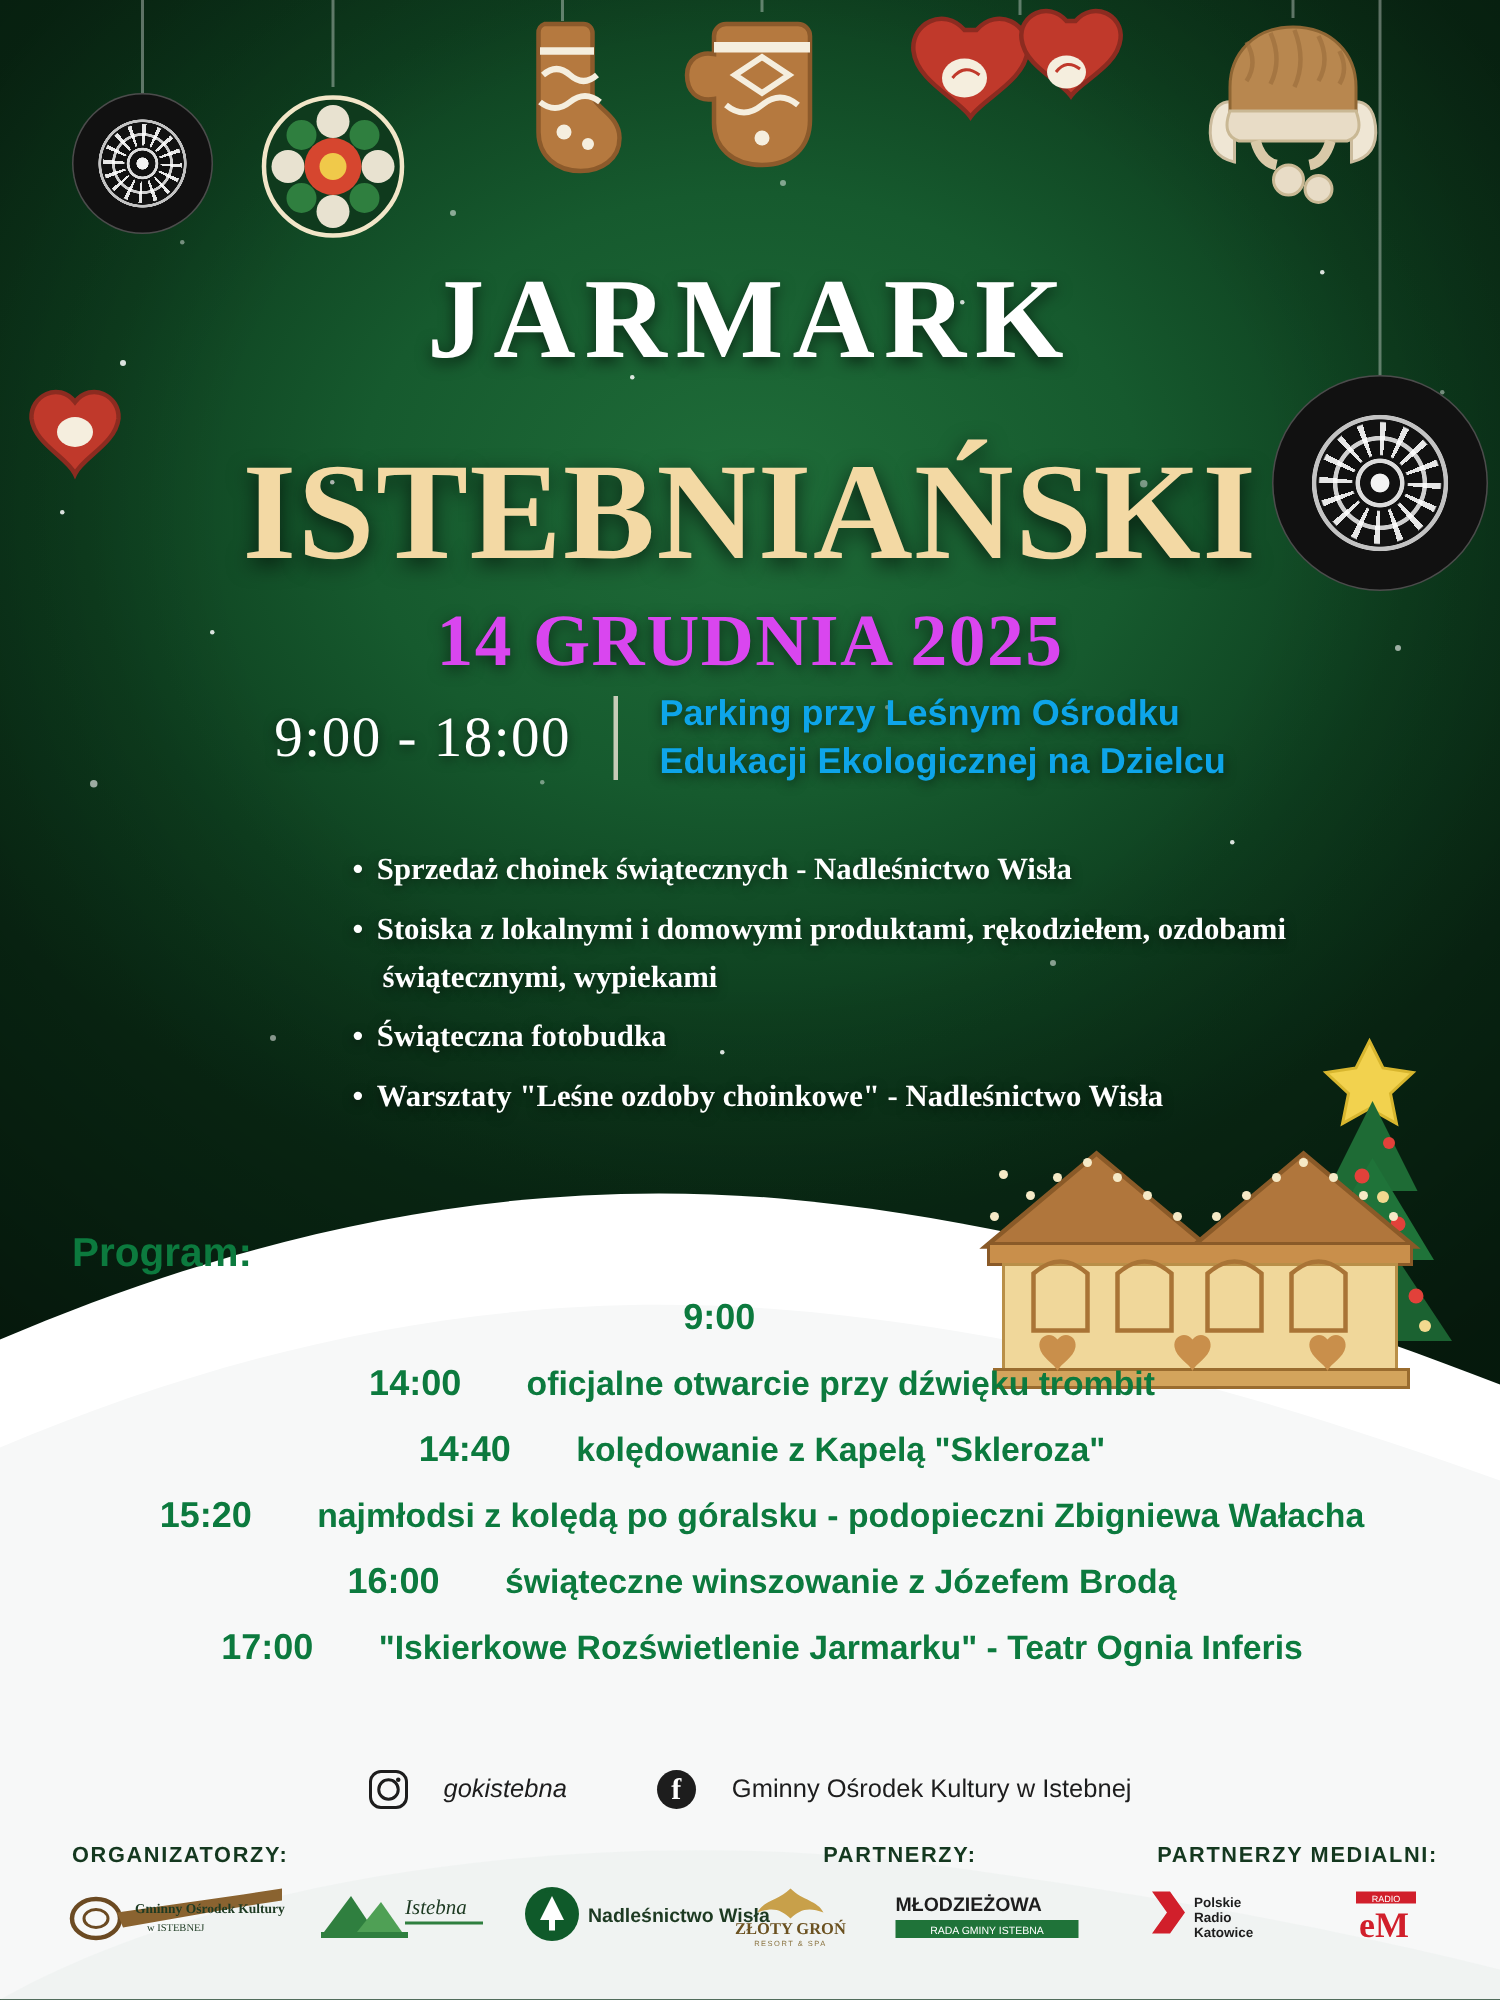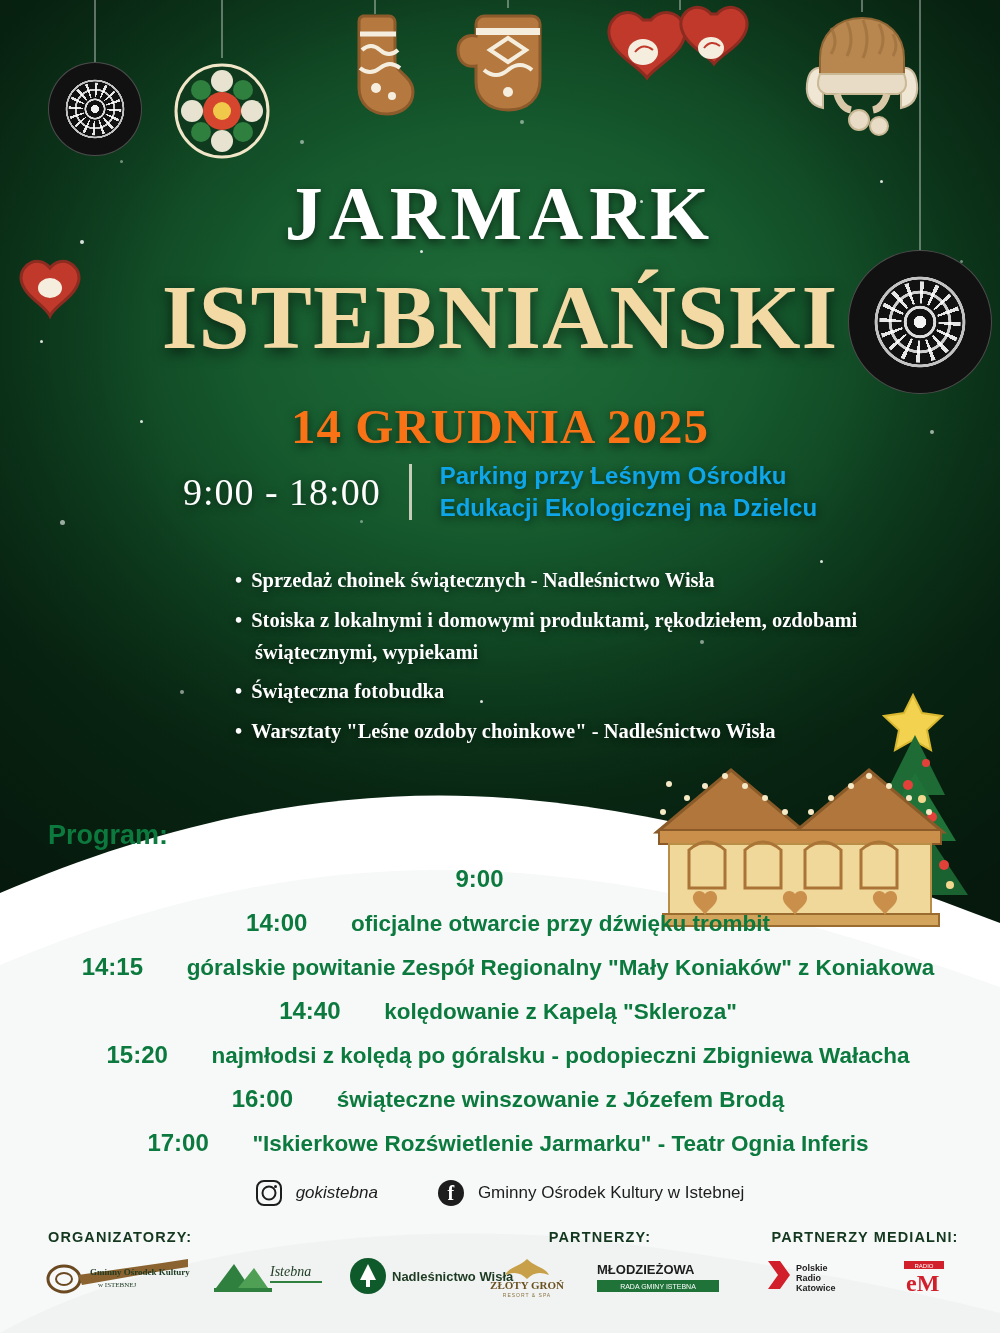--- a/index.html
+++ b/index.html
@@ -69,33 +69,33 @@
   
   .jarmark {
     position:absolute; left:0; right:0; top:170px;
     text-align:center;
     font-family:"Liberation Serif", serif;
     font-weight:bold; font-size:76px; letter-spacing:6px;
     color:#ffffff;
     text-shadow:0 3px 10px rgba(0,0,0,.6);
   }
   .istebnianski {
-    position:absolute; left:0; right:0; top:264px;
+    position:absolute; left:0; right:0; top:288px;
     text-align:center;
     font-family:"Liberation Serif", serif;
     font-weight:bold; font-size:92px; letter-spacing:1px;
     color:#f3d9a4;
     text-shadow:0 4px 14px rgba(0,0,0,.65);
   }
   .date {
     position:absolute; left:0; right:0; top:398px;
     text-align:center;
     font-family:"Liberation Serif", serif;
     font-weight:bold; font-size:49px; letter-spacing:1px;
-    color:#f97316;
+    color:#d946ef;
     text-shadow:0 3px 10px rgba(0,0,0,.55);
   }
   .meta {
     position:absolute; left:0; right:0; top:460px;
     display:flex; align-items:center; justify-content:center; gap:28px;
   }
   .hours {
     font-family:"Liberation Serif", serif;
     font-size:38px; color:#ffffff; letter-spacing:1px;
     text-shadow:0 2px 8px rgba(0,0,0,.55);
@@ -125,21 +125,21 @@
   .prow { display:flex; align-items:baseline; margin-bottom:16px;justify-content:center; }
   .ptime { width:105px; flex:0 0 105px; font-size:24px; font-weight:bold; color:#0c7a3e; }
   .ptext { font-size:22.5px; font-weight:bold; color:#0c7a3e; }
 
   
   .socials {
     position:absolute; left:0; right:0; top:1180px;
     display:flex; justify-content:center; align-items:center; gap:60px;
     color:#1d1d1d;
   }
-  .social { display:flex; align-items:center; gap:14px; font-size:17px; }
+  .social { display:flex; align-items:center; gap:24px; font-size:17px; }
   .social .ig {
     width:26px; height:26px; border-radius:8px; border:2.5px solid #1d1d1d;
     position:relative; display:inline-block;
   }
   .social .ig::before {
     content:""; position:absolute; left:50%; top:50%; width:11px; height:11px;
     transform:translate(-50%,-50%); border:2.5px solid #1d1d1d; border-radius:50%;
   }
   .social .ig::after {
     content:""; position:absolute; right:3px; top:3px; width:3px; height:3px;
@@ -381,24 +381,20 @@
     <div class="program-title">Program:</div>
 
     <div class="prow">
       <div class="ptime">9:00</div>
     </div>
     <div class="prow">
       <div class="ptime">14:00</div>
       <div class="ptext">oficjalne otwarcie przy dźwięku trombit</div>
     </div>
     <div class="prow">
-      <div class="ptime">14:15</div>
-      <div class="ptext">góralskie powitanie Zespół Regionalny "Mały Koniaków" z Koniakowa</div>
-    </div>
-    <div class="prow">
       <div class="ptime">14:40</div>
       <div class="ptext">kolędowanie z Kapelą "Skleroza"</div>
     </div>
     <div class="prow">
       <div class="ptime">15:20</div>
       <div class="ptext">najmłodsi z kolędą po góralsku - podopieczni Zbigniewa Wałacha</div>
     </div>
     <div class="prow">
       <div class="ptime">16:00</div>
       <div class="ptext">świąteczne winszowanie z Józefem Brodą</div>

